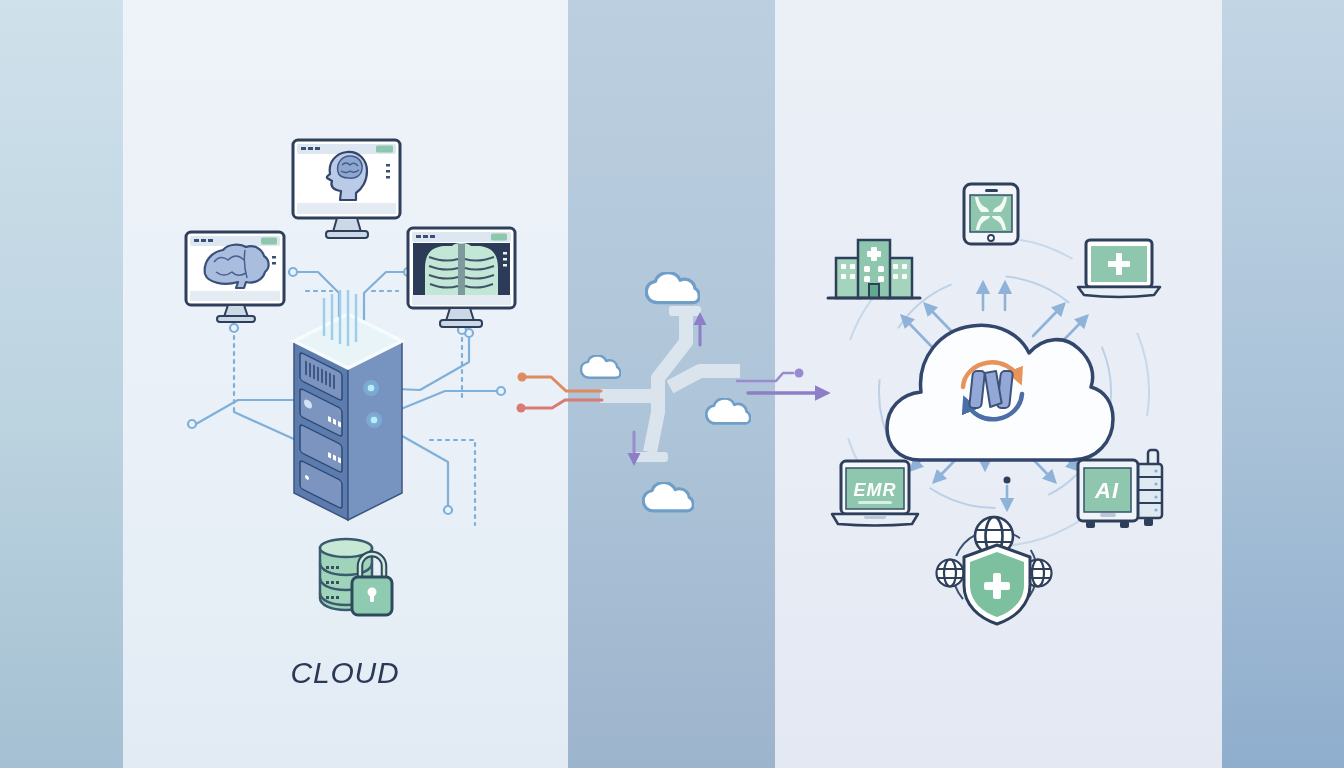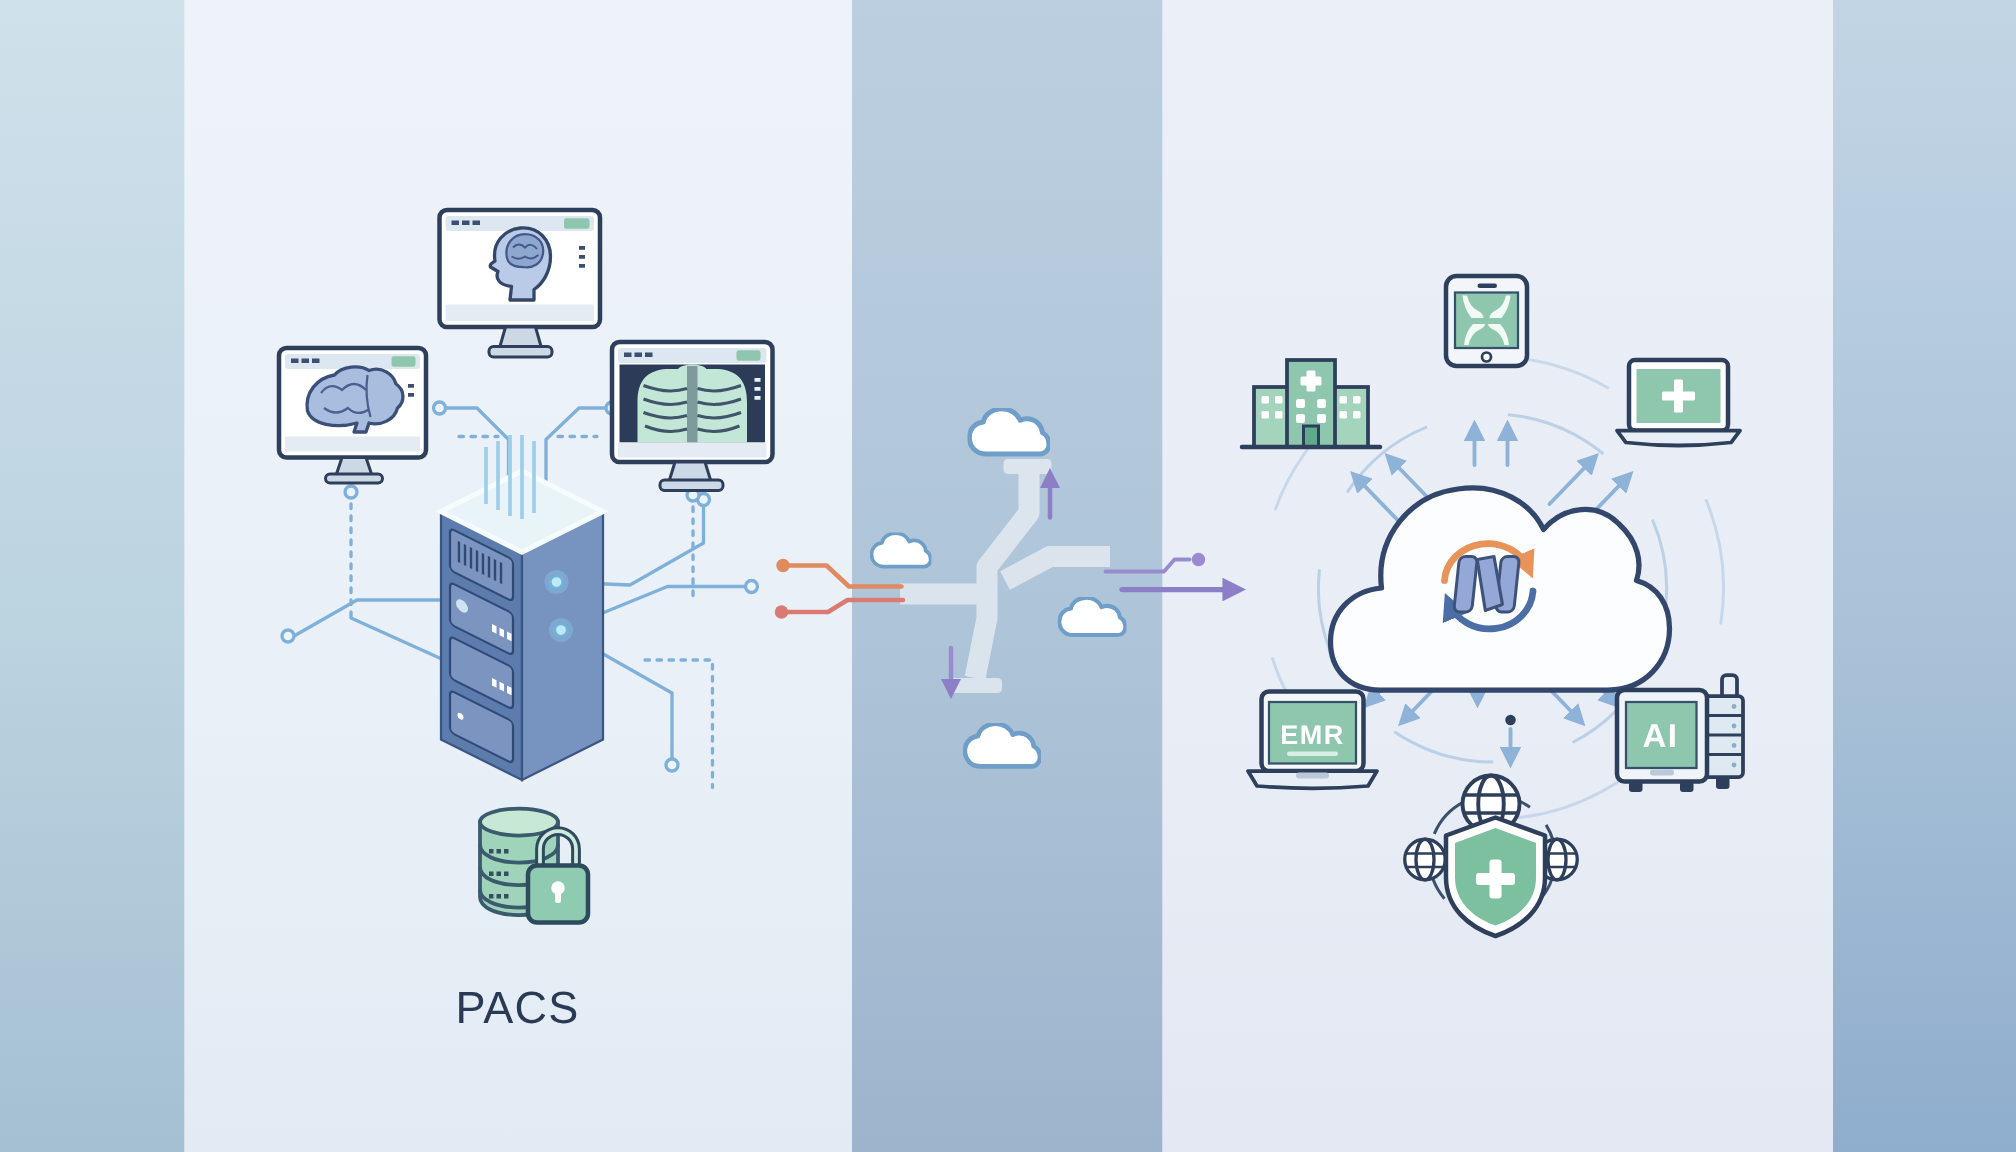--- a/index.html
+++ b/index.html
@@ -1,17 +1,17 @@
 <!DOCTYPE html>
 <html><head>
 <meta charset="utf-8">
 <style>
   html,body{margin:0;padding:0;background:#dfe8f1;}
   .scene{position:relative;width:1344px;height:768px;overflow:hidden;
-         font-family:"Liberation Sans",sans-serif;}
+         font-family:"Liberation Sans",sans-serif;font-style:italic;}
   .band{position:absolute;top:0;height:768px;}
   .band-left-edge{left:0;width:123px;background:linear-gradient(#cfe1eb,#bcd3e0 55%,#a4c0d2);}
   .band-pacs{left:123px;width:445px;background:linear-gradient(#eef3f9,#e9f0f7 60%,#e2ebf4);}
   .band-middle{left:568px;width:207px;background:linear-gradient(#bccfe0,#aec4d8 55%,#9db4cd);}
   .band-vna{left:775px;width:447px;background:linear-gradient(#ebf0f7,#e8edf6 60%,#e3e8f2);}
   .band-right-edge{left:1222px;width:122px;background:linear-gradient(#c2d5e5,#a9c2d8 55%,#8fadcd);}
   svg.art{position:absolute;left:0;top:0;}
   .label{position:absolute;width:260px;text-align:center;
          font-size:30px;font-weight:500;letter-spacing:.8px;color:#2b3a54;}
   .label-pacs{left:215px;top:656px;}
@@ -419,14 +419,14 @@
         <path d="M997,545 L1030,557 V585 C1030,605 1015,618 997,624 C979,618 964,605 964,585 V557 Z" fill="#ffffff" stroke="#2e3f5c" stroke-width="3" stroke-linejoin="round"></path>
         <path d="M997,552 L1024,562 V585 C1024,601 1012,612 997,617 C982,612 970,601 970,585 V562 Z" fill="#7cc09f"></path>
         <g fill="#ffffff">
             <rect x="993" y="573" width="8" height="26" rx="2"></rect>
             <rect x="984" y="582" width="26" height="8" rx="2"></rect>
           </g>
       </g>
     </g>
   </svg>
 
-  <div class="label label-pacs">PACS</div>
+  <div class="label label-pacs">CLOUD</div>
 </div>
 
 </body></html>

